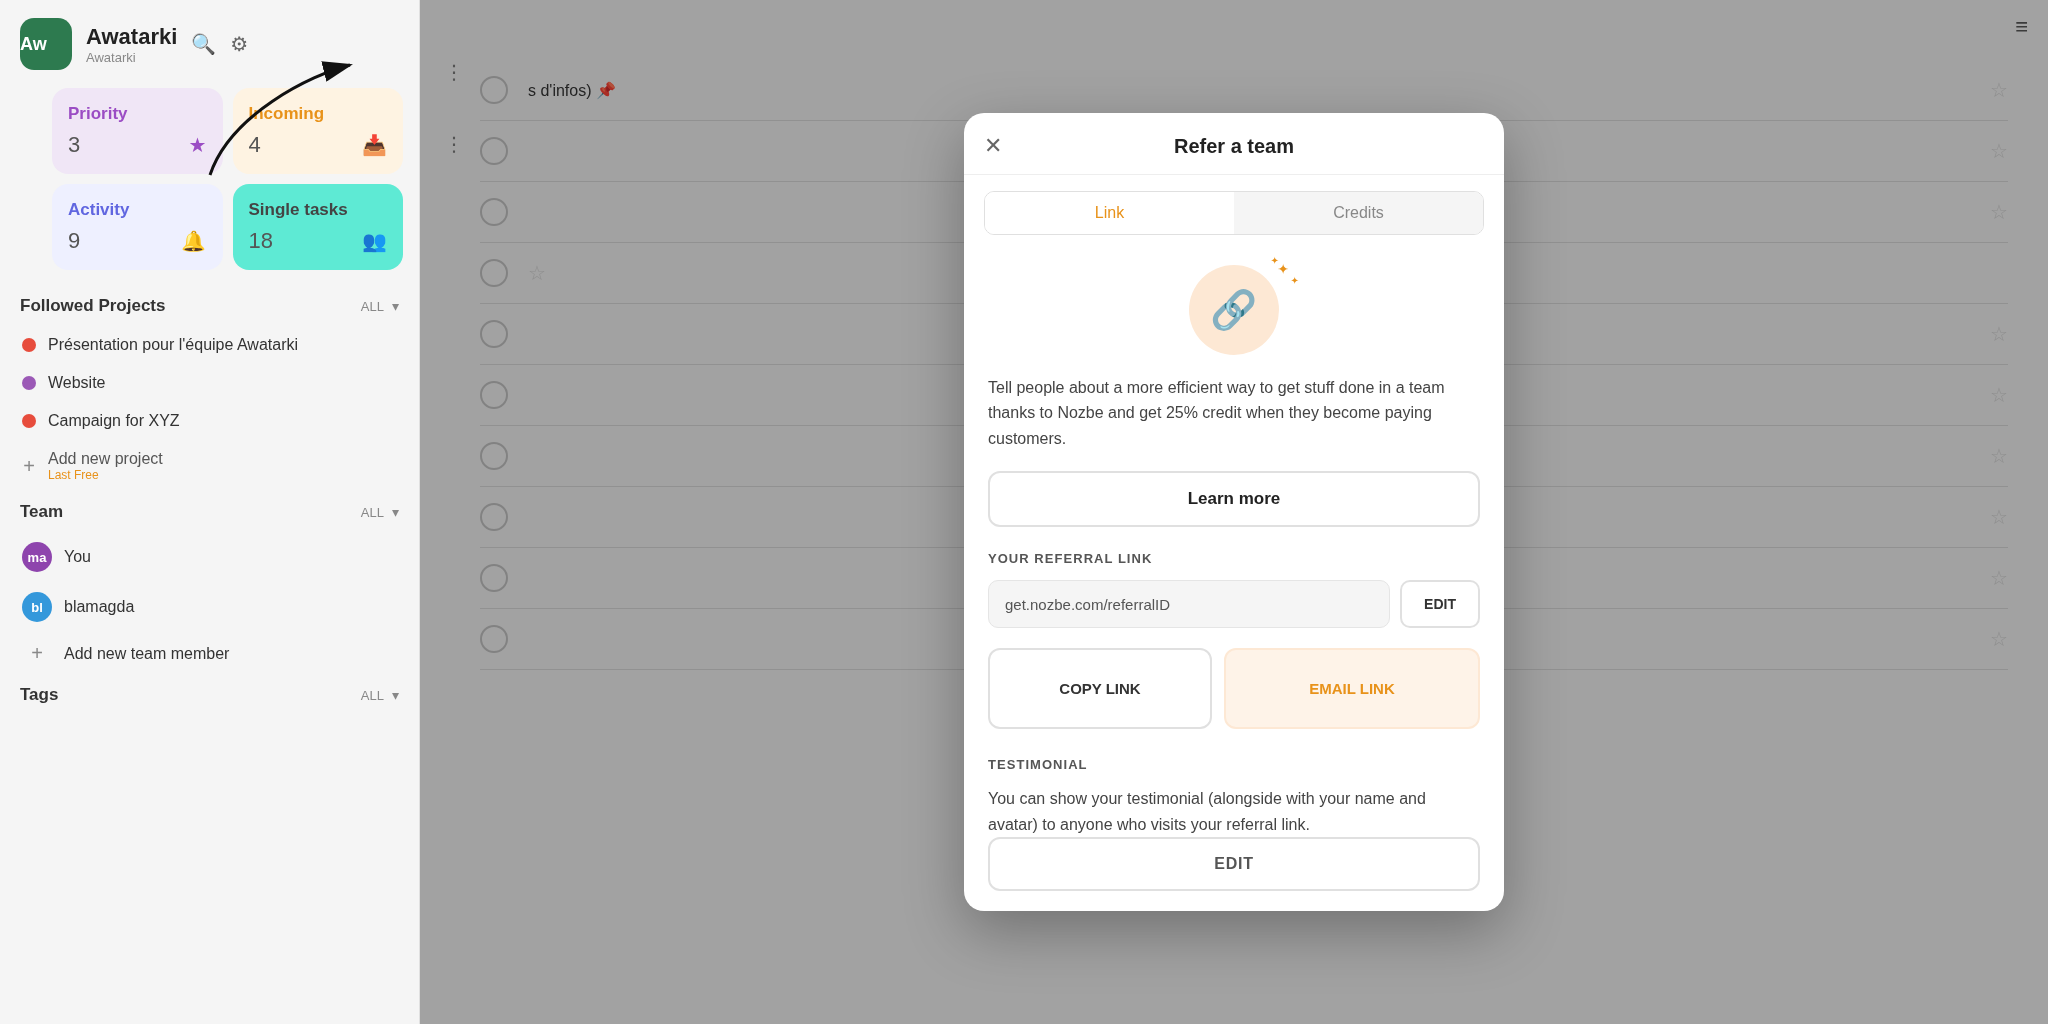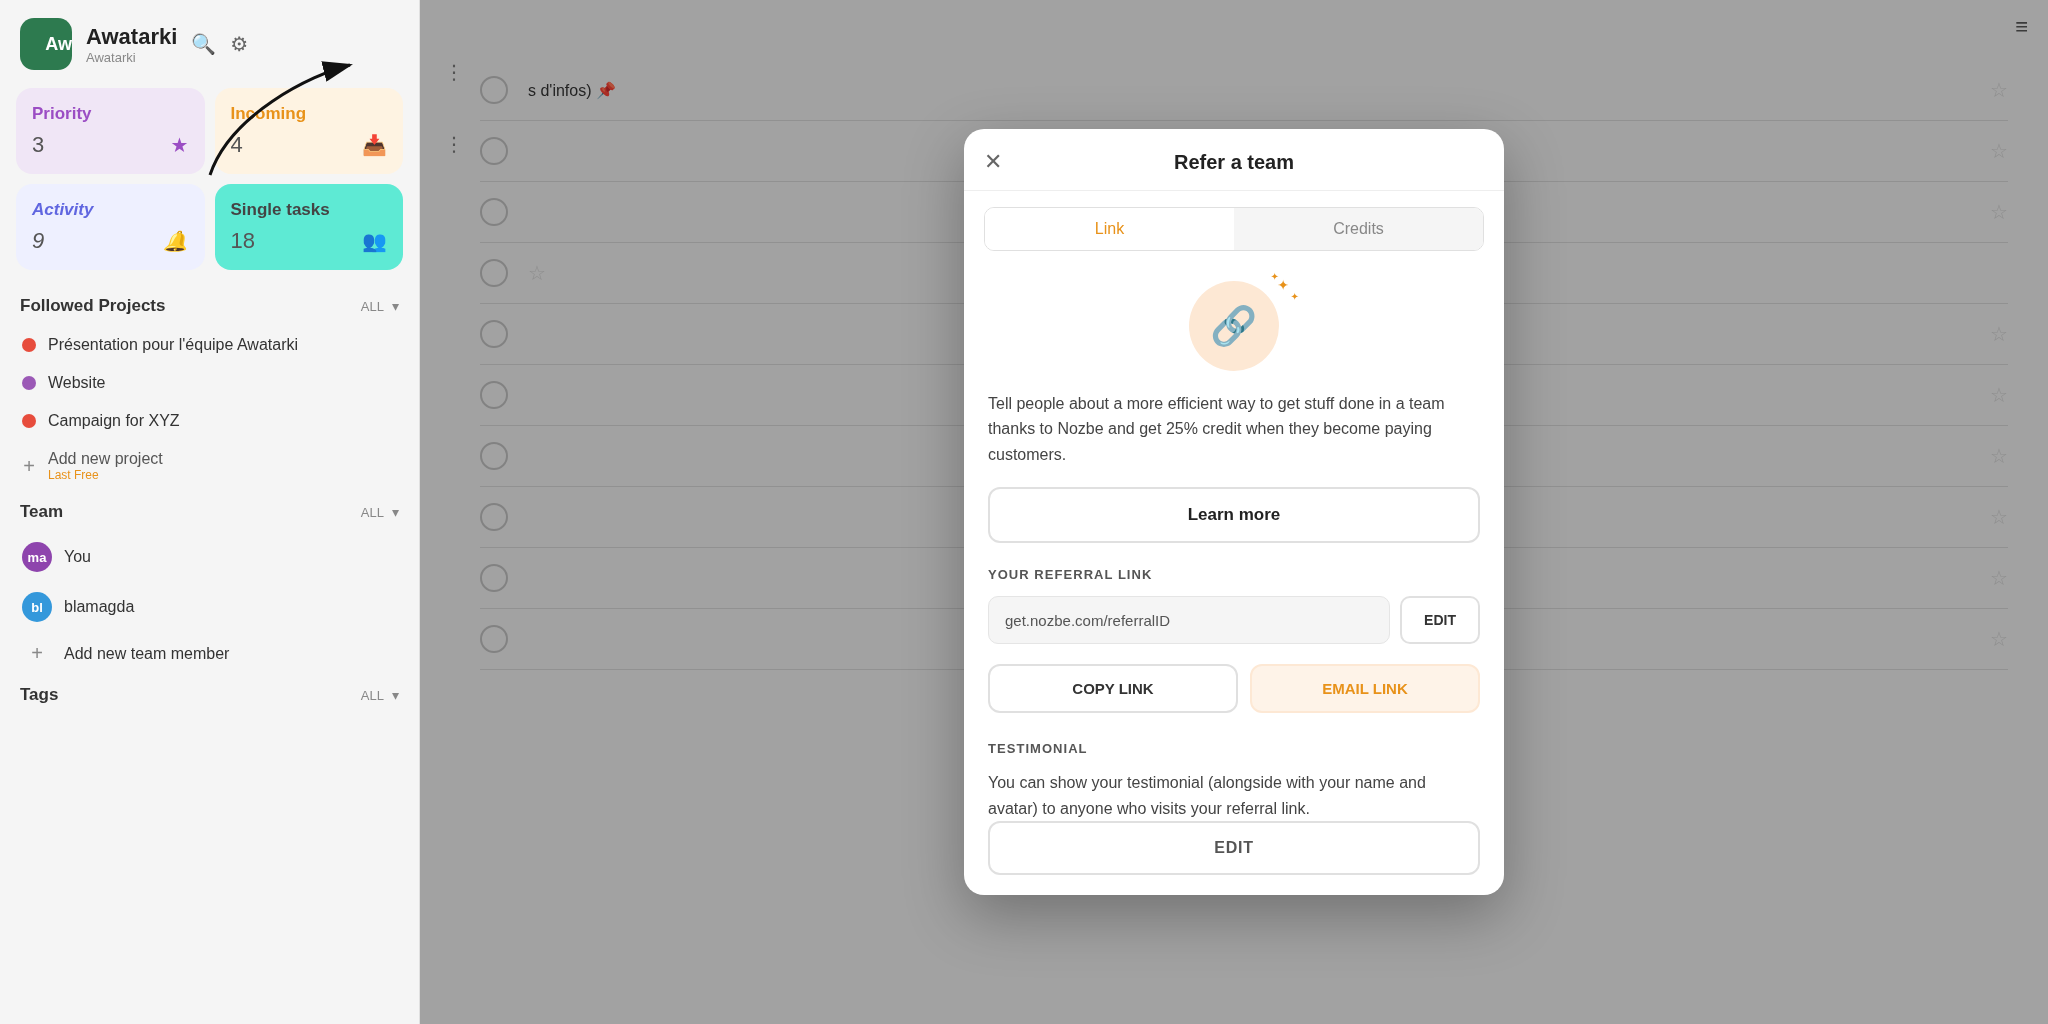--- a/index.html
+++ b/index.html
@@ -20,21 +20,21 @@
       display: flex;
       align-items: center;
       padding: 18px 20px;
       gap: 14px;
     }
 
     .avatar-logo {
       width: 52px; height: 52px;
       background: #2d7a4f;
       border-radius: 14px;
-      display: flex; align-items: center; justify-content: flex-end;
+      display: flex; align-items: center; justify-content: flex-start;
       color: white; font-weight: bold; font-size: 18px;
     }
 
     .sidebar-title {
       font-size: 22px;
       font-weight: 600;
       color: #222;
       flex: 1;
     }
 
@@ -45,33 +45,34 @@
     .icon-btn {
       background: none; border: none; cursor: pointer;
       font-size: 20px; color: #666;
     }
 
     .sidebar-cards {
       display: grid;
       grid-template-columns: 1fr 1fr;
       gap: 10px;
       padding: 0 16px 16px;
+      margin-left: 36px;
     }
 
     .card {
       border-radius: 16px;
       padding: 16px;
       display: flex;
       flex-direction: column;
       gap: 8px;
     }
 
     .card-priority { background: #f0e6f6; }
     .card-incoming { background: #fef3e2; }
-    .card-activity { background: #eef0ff; font-style: italic; }
+    .card-activity { background: #eef0ff; }
     .card-single { background: #5eead4; }
 
     .card-label-priority { color: #9b4dc4; font-weight: 600; font-size: 17px; }
     .card-label-incoming { color: #e8921a; font-weight: 600; font-size: 17px; }
     .card-label-activity { color: #6066e0; font-weight: 600; font-size: 17px; }
     .card-label-single { color: #444; font-weight: 600; font-size: 17px; }
 
     .card-row {
       display: flex; align-items: center; justify-content: space-between;
     }
@@ -308,21 +309,21 @@
     .copy-link-btn {
       flex: 1; padding: 14px;
       border: 2px solid #e0e0e0;
       border-radius: 12px;
       background: white;
       font-size: 15px; font-weight: 700; color: #333;
       cursor: pointer; text-align: center;
     }
 
     .email-link-btn {
-      flex: 1; padding: 4px;
+      flex: 1; padding: 30px;
       border: 2px solid #fde8d4;
       border-radius: 12px;
       background: #fef3e8;
       font-size: 15px; font-weight: 700; color: #e8921a;
       cursor: pointer; text-align: center;
     }
 
     .testimonial-desc {
       font-size: 16px; color: #444; line-height: 1.6;
     }

